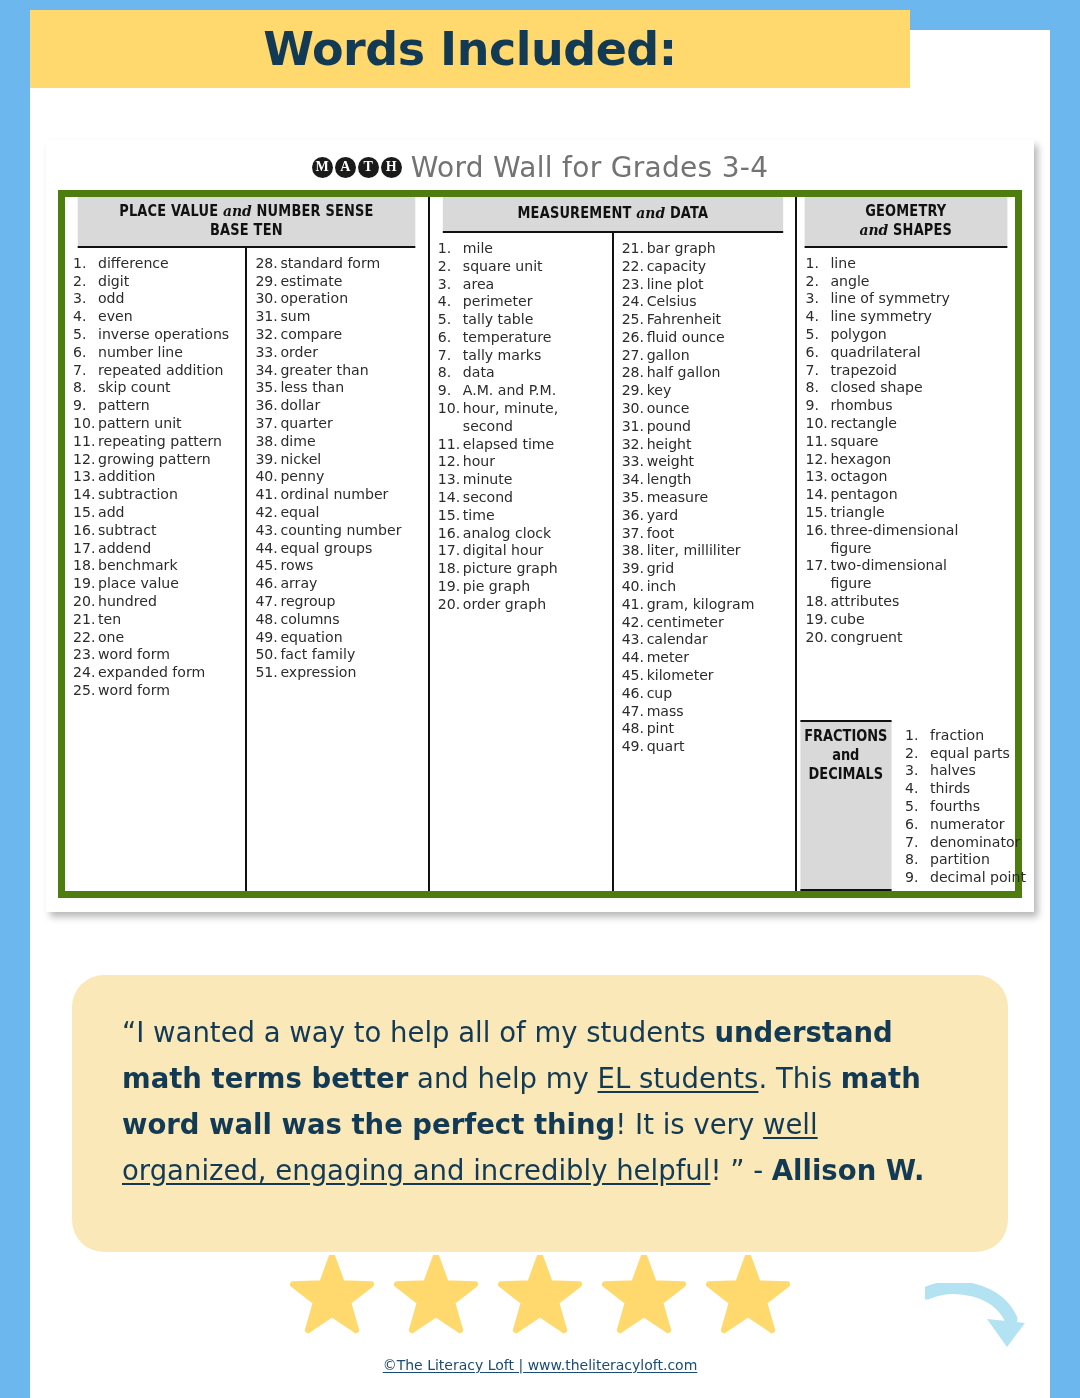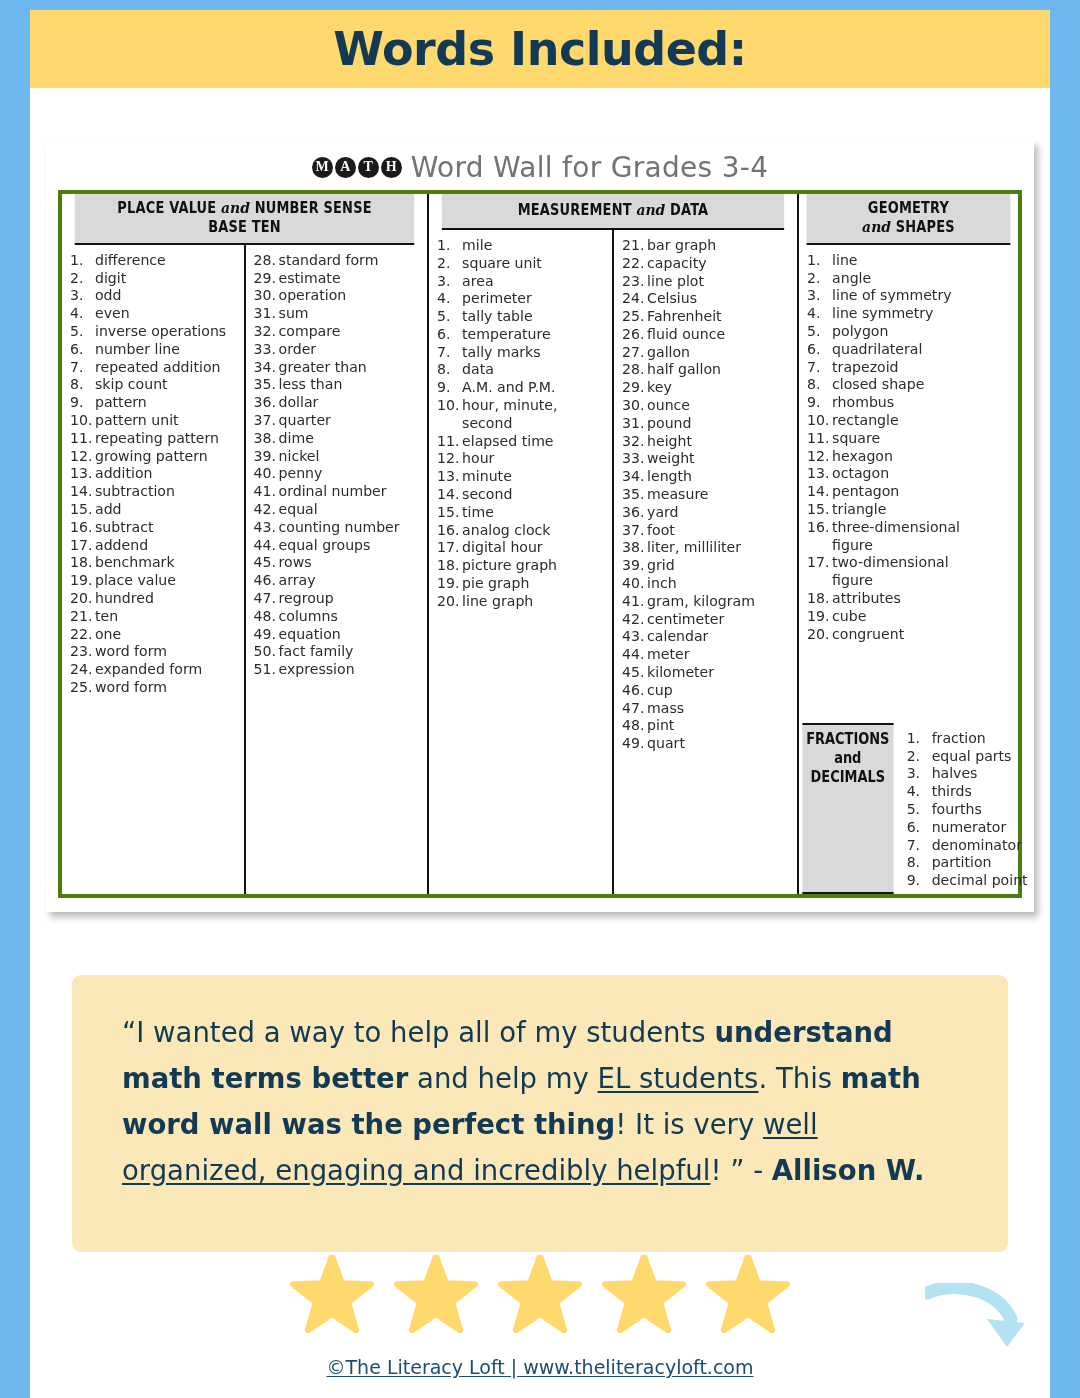--- a/index.html
+++ b/index.html
@@ -15,21 +15,21 @@
   }
   
   .inner-panel {
     position:absolute; left:30px; top:30px;
     width:1020px; height:1368px;
     background:#ffffff;
   }
   
   .header-band {
     position:absolute; left:30px; top:10px;
-    width:1020px; height:78px;
+    width:880px; height:78px;
     background:#ffd86e;
     display:flex; align-items:center; justify-content:center;
   }
   .header-title {
     font-family:"DejaVu Sans", sans-serif;
     font-weight:bold;
     font-size:46px;
     letter-spacing:-0.5px;
     color:#123a55;
   }
@@ -54,21 +54,21 @@
     display:flex; align-items:center; justify-content:center;
     line-height:1;
   }
   .ww-title-text {
     font-family:"DejaVu Sans", sans-serif;
     font-size:28px; color:#737373; letter-spacing:0.3px;
   }
   
   .ww-grid {
     position:relative;
-    border:4px solid #4d7c0f;
+    border:7px solid #4d7c0f;
     width:100%; height:708px;
     display:flex;
   }
   .col-pv   { width:38.4%; border-right:2px solid #111; display:flex; flex-direction:column; }
   .col-md   { width:38.7%; border-right:2px solid #111; display:flex; flex-direction:column; }
   .col-geo  { width:22.9%; display:flex; flex-direction:column; }
 
   .sec-head {
     background:#d9d9d9;
     border-bottom:2px solid #111;
@@ -132,21 +132,21 @@
     font-family:"DejaVu Sans", sans-serif;
     font-size:13.5px; color:#4a4a4a;
     margin-top:5px; padding-left:2px;
   }
 
   
   .quote-box {
     position:absolute; left:72px; top:975px;
     width:936px; height:277px;
     background:#fbe8b8;
-    border-radius:9px;
+    border-radius:32px;
     padding:34px 42px 20px 50px;
   }
   .quote-text {
     font-family:"DejaVu Sans", sans-serif;
     font-size:27.5px;
     line-height:46px;
     color:#123a55;
   }
   .quote-text b { font-weight:bold; }
   .quote-text u { text-decoration:underline; text-underline-offset:3px; }
@@ -161,21 +161,21 @@
   
   .arrow { position:absolute; left:925px; top:1283px; width:110px; height:70px; }
 
   
   .footer {
     position:absolute; left:0; top:1356px; width:1080px;
     text-align:center;
   }
   .footer-link {
     font-family:"DejaVu Sans", sans-serif;
-    font-size:19px; color:#1b4c72;
+    font-size:14px; color:#1b4c72;
     text-decoration:underline; text-underline-offset:2px;
   }
 </style>
 </head>
 <body>
 
 <div id="page">
 
   <div class="inner-panel"></div>
 
@@ -492,21 +492,21 @@
                 <li>
                   <span class="num">18.</span>
                   <span class="wrd">picture graph</span>
                 </li>
                 <li>
                   <span class="num">19.</span>
                   <span class="wrd">pie graph</span>
                 </li>
                 <li>
                   <span class="num">20.</span>
-                  <span class="wrd">line graph</span>
+                  <span class="wrd">order graph</span>
                 </li>
               </ol>
           </div>
           <div class="subcol nodiv">
             <ol class="wlist" id="md-b">
                 <li>
                   <span class="num">21.</span>
                   <span class="wrd">bar graph</span>
                 </li>
                 <li>

